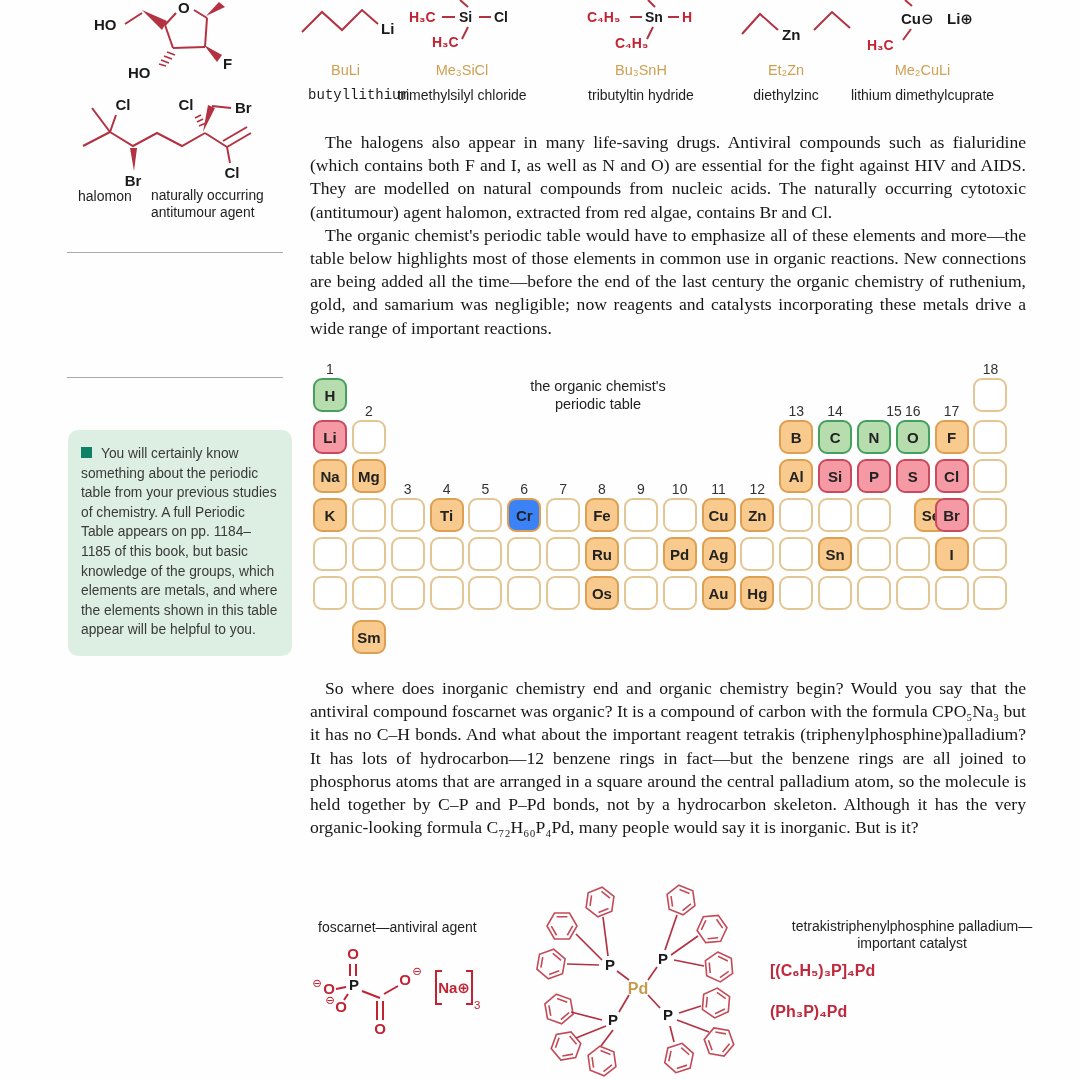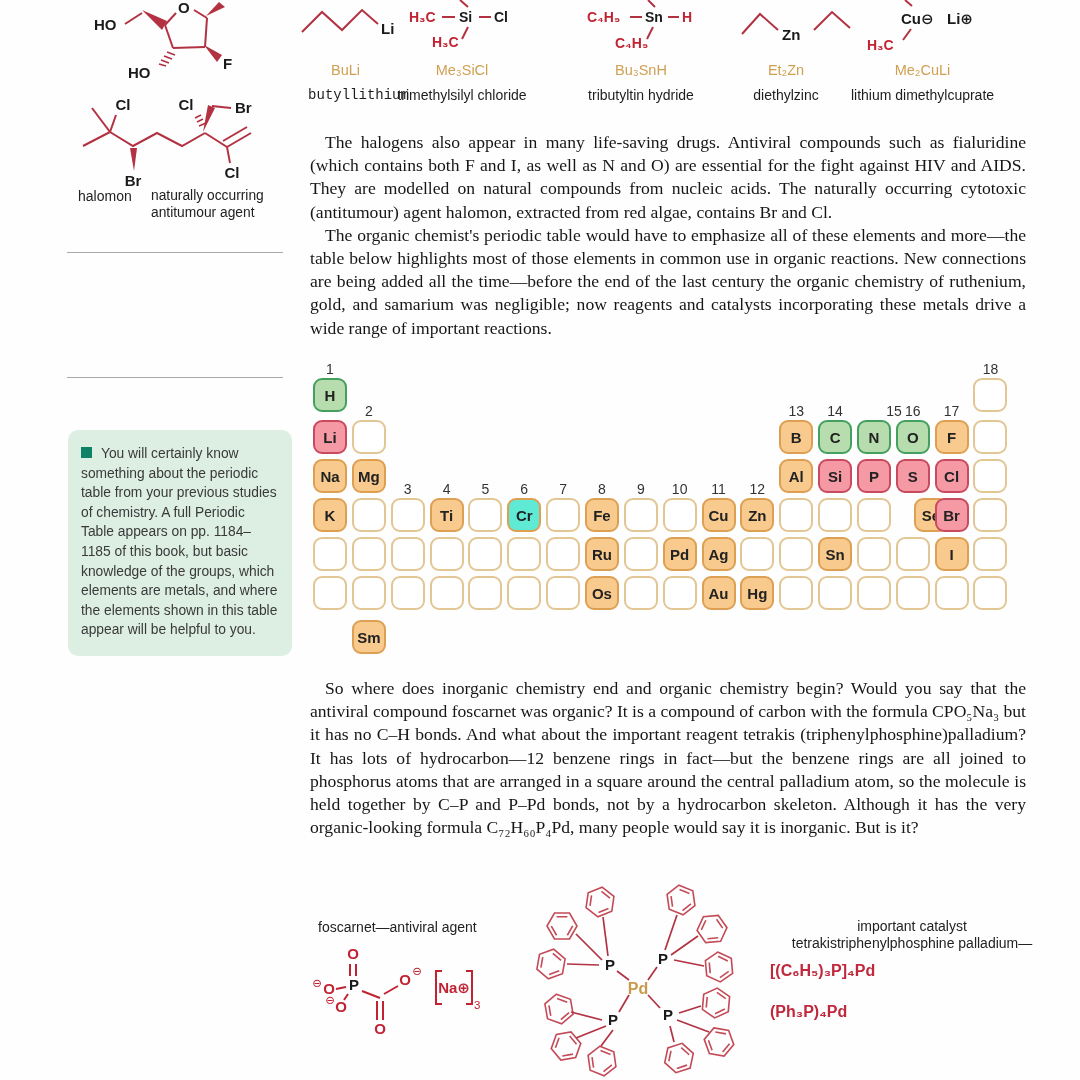--- a/index.html
+++ b/index.html
@@ -158,20 +158,24 @@
       <span class="bullet-sq"></span><span>You will certainly know something about the periodic table from your previous studies of chemistry. A full Periodic Table appears on pp. 1184–1185 of this book, but basic knowledge of the groups, which elements are metals, and where the elements shown in this table appear will be helpful to you.</span>
     </div>
   </div>
 
   <div class="abs serif" style="left:310px;top:131px;width:716px;">
     <p class="para">The halogens also appear in many life-saving drugs. Antiviral compounds such as fialuridine (which contains both F and I, as well as N and O) are essential for the fight against HIV and AIDS. They are modelled on natural compounds from nucleic acids. The naturally occurring cytotoxic (antitumour) agent halomon, extracted from red algae, contains Br and Cl.</p>
     <p class="para">The organic chemist's periodic table would have to emphasize all of these elements and more—the table below highlights most of those elements in common use in organic reactions. New connections are being added all the time—before the end of the last century the organic chemistry of ruthenium, gold, and samarium was negligible; now reagents and catalysts incorporating these metals drive a wide range of important reactions.</p>
   </div>
 
   <div class="abs" style="left:313px;top:360px;width:700px;height:300px;">
+    <div class="abs pt-title" style="left:170px;top:18px;width:230px;">
+      <div>the organic chemist's</div>
+      <div>periodic table</div>
+    </div>
     <div class="abs" style="left:0;top:0;width:700px;height:300px;">
         <div class="pt-cell" style="left: 0px; top: 18px; background: rgb(183, 220, 174); border-color: rgb(67, 160, 94);">H</div>
         <div class="pt-cell" style="left: 660.45px; top: 18px; background: rgb(255, 255, 255); border-color: rgb(226, 198, 147);"></div>
         <div class="pt-cell" style="left: 0px; top: 60px; background: rgb(245, 154, 164); border-color: rgb(200, 74, 94);">Li</div>
         <div class="pt-cell" style="left: 38.85px; top: 60px; background: rgb(255, 255, 255); border-color: rgb(226, 198, 147);"></div>
         <div class="pt-cell" style="left: 466.2px; top: 60px; background: rgb(248, 202, 141); border-color: rgb(221, 160, 82);">B</div>
         <div class="pt-cell" style="left: 505.05px; top: 60px; background: rgb(183, 220, 174); border-color: rgb(67, 160, 94);">C</div>
         <div class="pt-cell" style="left: 543.9px; top: 60px; background: rgb(183, 220, 174); border-color: rgb(67, 160, 94);">N</div>
         <div class="pt-cell" style="left: 582.75px; top: 60px; background: rgb(183, 220, 174); border-color: rgb(67, 160, 94);">O</div>
         <div class="pt-cell" style="left: 621.6px; top: 60px; background: rgb(248, 202, 141); border-color: rgb(221, 160, 82);">F</div>
@@ -182,21 +186,21 @@
         <div class="pt-cell" style="left: 505.05px; top: 99px; background: rgb(245, 154, 164); border-color: rgb(200, 74, 94);">Si</div>
         <div class="pt-cell" style="left: 543.9px; top: 99px; background: rgb(245, 154, 164); border-color: rgb(200, 74, 94);">P</div>
         <div class="pt-cell" style="left: 582.75px; top: 99px; background: rgb(245, 154, 164); border-color: rgb(200, 74, 94);">S</div>
         <div class="pt-cell" style="left: 621.6px; top: 99px; background: rgb(245, 154, 164); border-color: rgb(200, 74, 94);">Cl</div>
         <div class="pt-cell" style="left: 660.45px; top: 99px; background: rgb(255, 255, 255); border-color: rgb(226, 198, 147);"></div>
         <div class="pt-cell" style="left: 0px; top: 138px; background: rgb(248, 202, 141); border-color: rgb(221, 160, 82);">K</div>
         <div class="pt-cell" style="left: 38.85px; top: 138px; background: rgb(255, 255, 255); border-color: rgb(226, 198, 147);"></div>
         <div class="pt-cell" style="left: 77.7px; top: 138px; background: rgb(255, 255, 255); border-color: rgb(226, 198, 147);"></div>
         <div class="pt-cell" style="left: 116.55px; top: 138px; background: rgb(248, 202, 141); border-color: rgb(221, 160, 82);">Ti</div>
         <div class="pt-cell" style="left: 155.4px; top: 138px; background: rgb(255, 255, 255); border-color: rgb(226, 198, 147);"></div>
-        <div class="pt-cell" style="left: 194.25px; top: 138px; background: #5eead4; border-color: rgb(221, 160, 82);">Cr</div>
+        <div class="pt-cell" style="left: 194.25px; top: 138px; background: #3b82f6; border-color: rgb(221, 160, 82);">Cr</div>
         <div class="pt-cell" style="left: 233.1px; top: 138px; background: rgb(255, 255, 255); border-color: rgb(226, 198, 147);"></div>
         <div class="pt-cell" style="left: 271.95px; top: 138px; background: rgb(248, 202, 141); border-color: rgb(221, 160, 82);">Fe</div>
         <div class="pt-cell" style="left: 310.8px; top: 138px; background: rgb(255, 255, 255); border-color: rgb(226, 198, 147);"></div>
         <div class="pt-cell" style="left: 349.65px; top: 138px; background: rgb(255, 255, 255); border-color: rgb(226, 198, 147);"></div>
         <div class="pt-cell" style="left: 388.5px; top: 138px; background: rgb(248, 202, 141); border-color: rgb(221, 160, 82);">Cu</div>
         <div class="pt-cell" style="left: 427.35px; top: 138px; background: rgb(248, 202, 141); border-color: rgb(221, 160, 82);">Zn</div>
         <div class="pt-cell" style="left: 466.2px; top: 138px; background: rgb(255, 255, 255); border-color: rgb(226, 198, 147);"></div>
         <div class="pt-cell" style="left: 505.05px; top: 138px; background: rgb(255, 255, 255); border-color: rgb(226, 198, 147);"></div>
         <div class="pt-cell" style="left: 543.9px; top: 138px; background: rgb(255, 255, 255); border-color: rgb(226, 198, 147);"></div>
         <div class="pt-cell" style="left: 601px; top: 138px; background: rgb(248, 202, 141); border-color: rgb(221, 160, 82);">Se</div>
@@ -328,19 +332,19 @@
     <line class="bond-thin" x1="111" y1="125" x2="101" y2="142"></line>
     <line class="bond-thin" x1="130" y1="125" x2="142" y2="138"></line>
     <text class="atom-black" text-anchor="middle" x="92" y="100">P</text>
     <text class="atom-black" text-anchor="middle" x="145" y="94">P</text>
     <text class="atom-black" text-anchor="middle" x="95" y="155">P</text>
     <text class="atom-black" text-anchor="middle" x="150" y="150">P</text>
     <text class="atom-gold" text-anchor="middle" x="120" y="124">Pd</text>
   </svg>
 
   <div class="abs figlabel ctr" style="left:752px;top:918px;width:320px;font-size:14px;">
+    <div>tetrakistriphenylphosphine palladium—</div>
     <div>important catalyst</div>
-    <div>tetrakistriphenylphosphine palladium—</div>
   </div>
   <div class="abs redformula" style="left:770px;top:962px;width:200px;">[(C₆H₅)₃P]₄Pd</div>
   <div class="abs redformula" style="left:770px;top:1003px;width:200px;">(Ph₃P)₄Pd</div>
 
 </div>
 
 </body></html>

